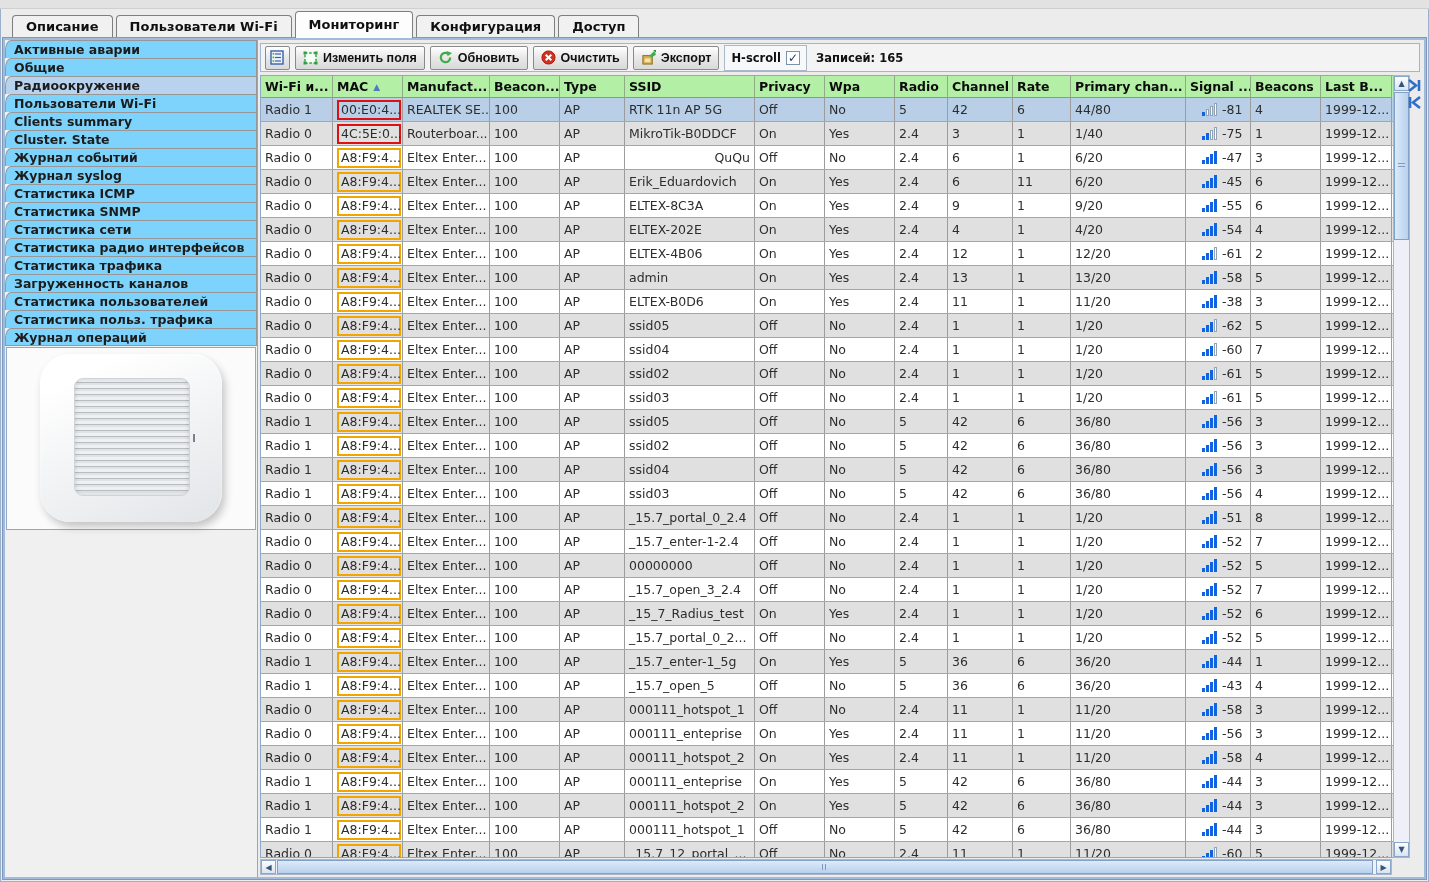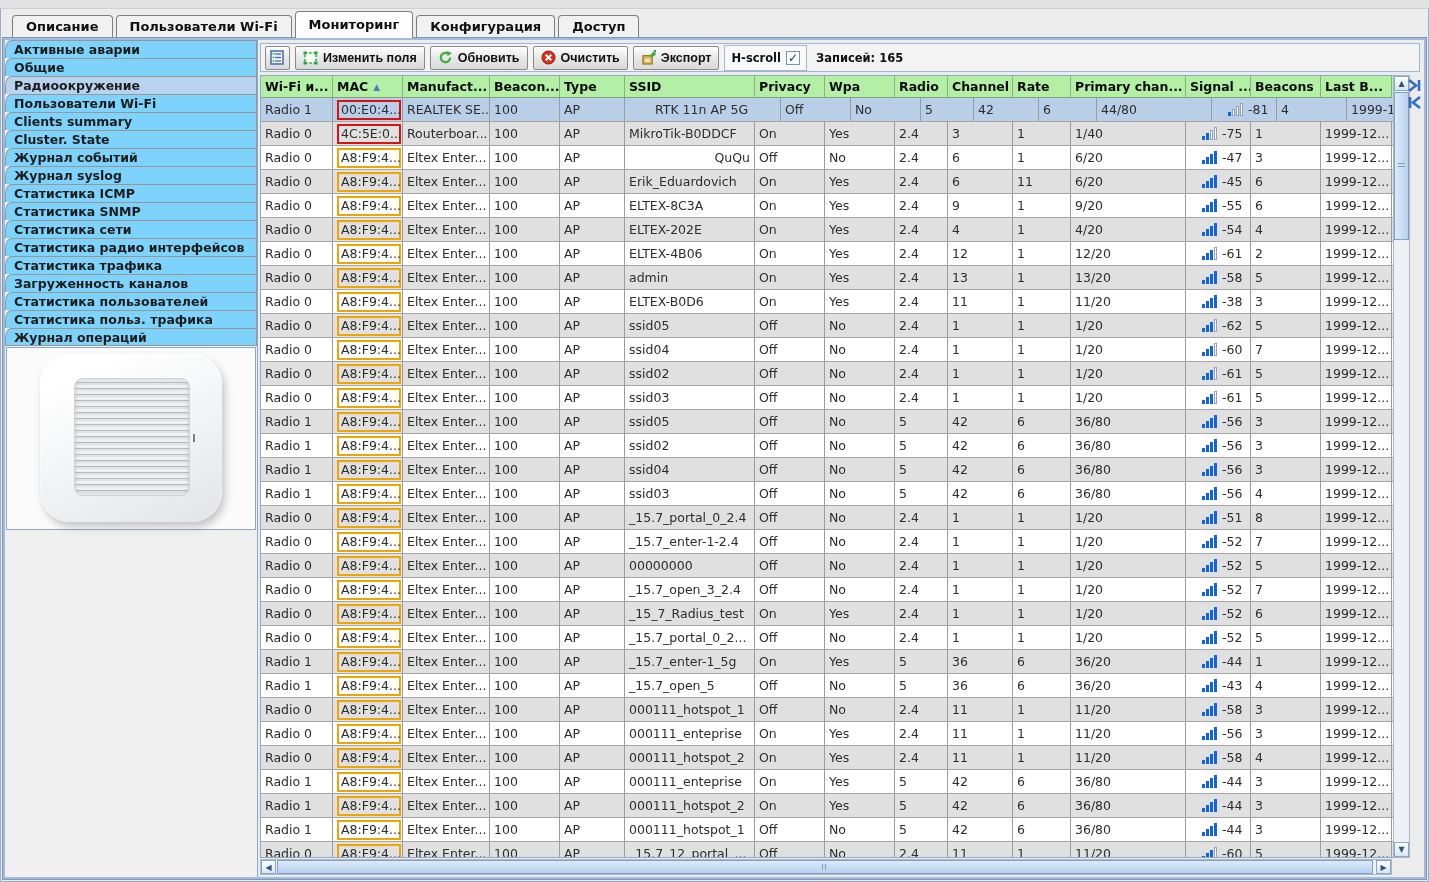--- a/index.html
+++ b/index.html
@@ -228,21 +228,21 @@
               <span>Last B...</span>
             </div>
           </div>
         <div class="gbody" id="gbody">
             <div class="tr selected">
               <div class="td" style="width: 72px;">Radio 1</div>
               <div class="td" style="width: 70px;"><span class="macbox" style="border-color: rgb(221, 17, 17);">00:E0:4...</span></div>
               <div class="td" style="width: 87px;">REALTEK SE...</div>
               <div class="td" style="width: 70px;">100</div>
               <div class="td" style="width: 65px;">AP</div>
-              <div class="td" style="width: 130px; margin-left: 26px;">RTK 11n AP 5G</div>
+              <div class="td" style="width: 130px;">RTK 11n AP 5G</div>
               <div class="td" style="width: 70px;">Off</div>
               <div class="td" style="width: 70px;">No</div>
               <div class="td" style="width: 53px;">5</div>
               <div class="td" style="width: 65px;">42</div>
               <div class="td" style="width: 58px;">6</div>
               <div class="td" style="width: 115px;">44/80</div>
               <div class="td" style="width: 65px;"><span class="sigwrap">
                   <span class="bars">
                     <span class="bar" style="height: 4px;"></span>
                     <span class="bar empty" style="height: 7px;"></span>

